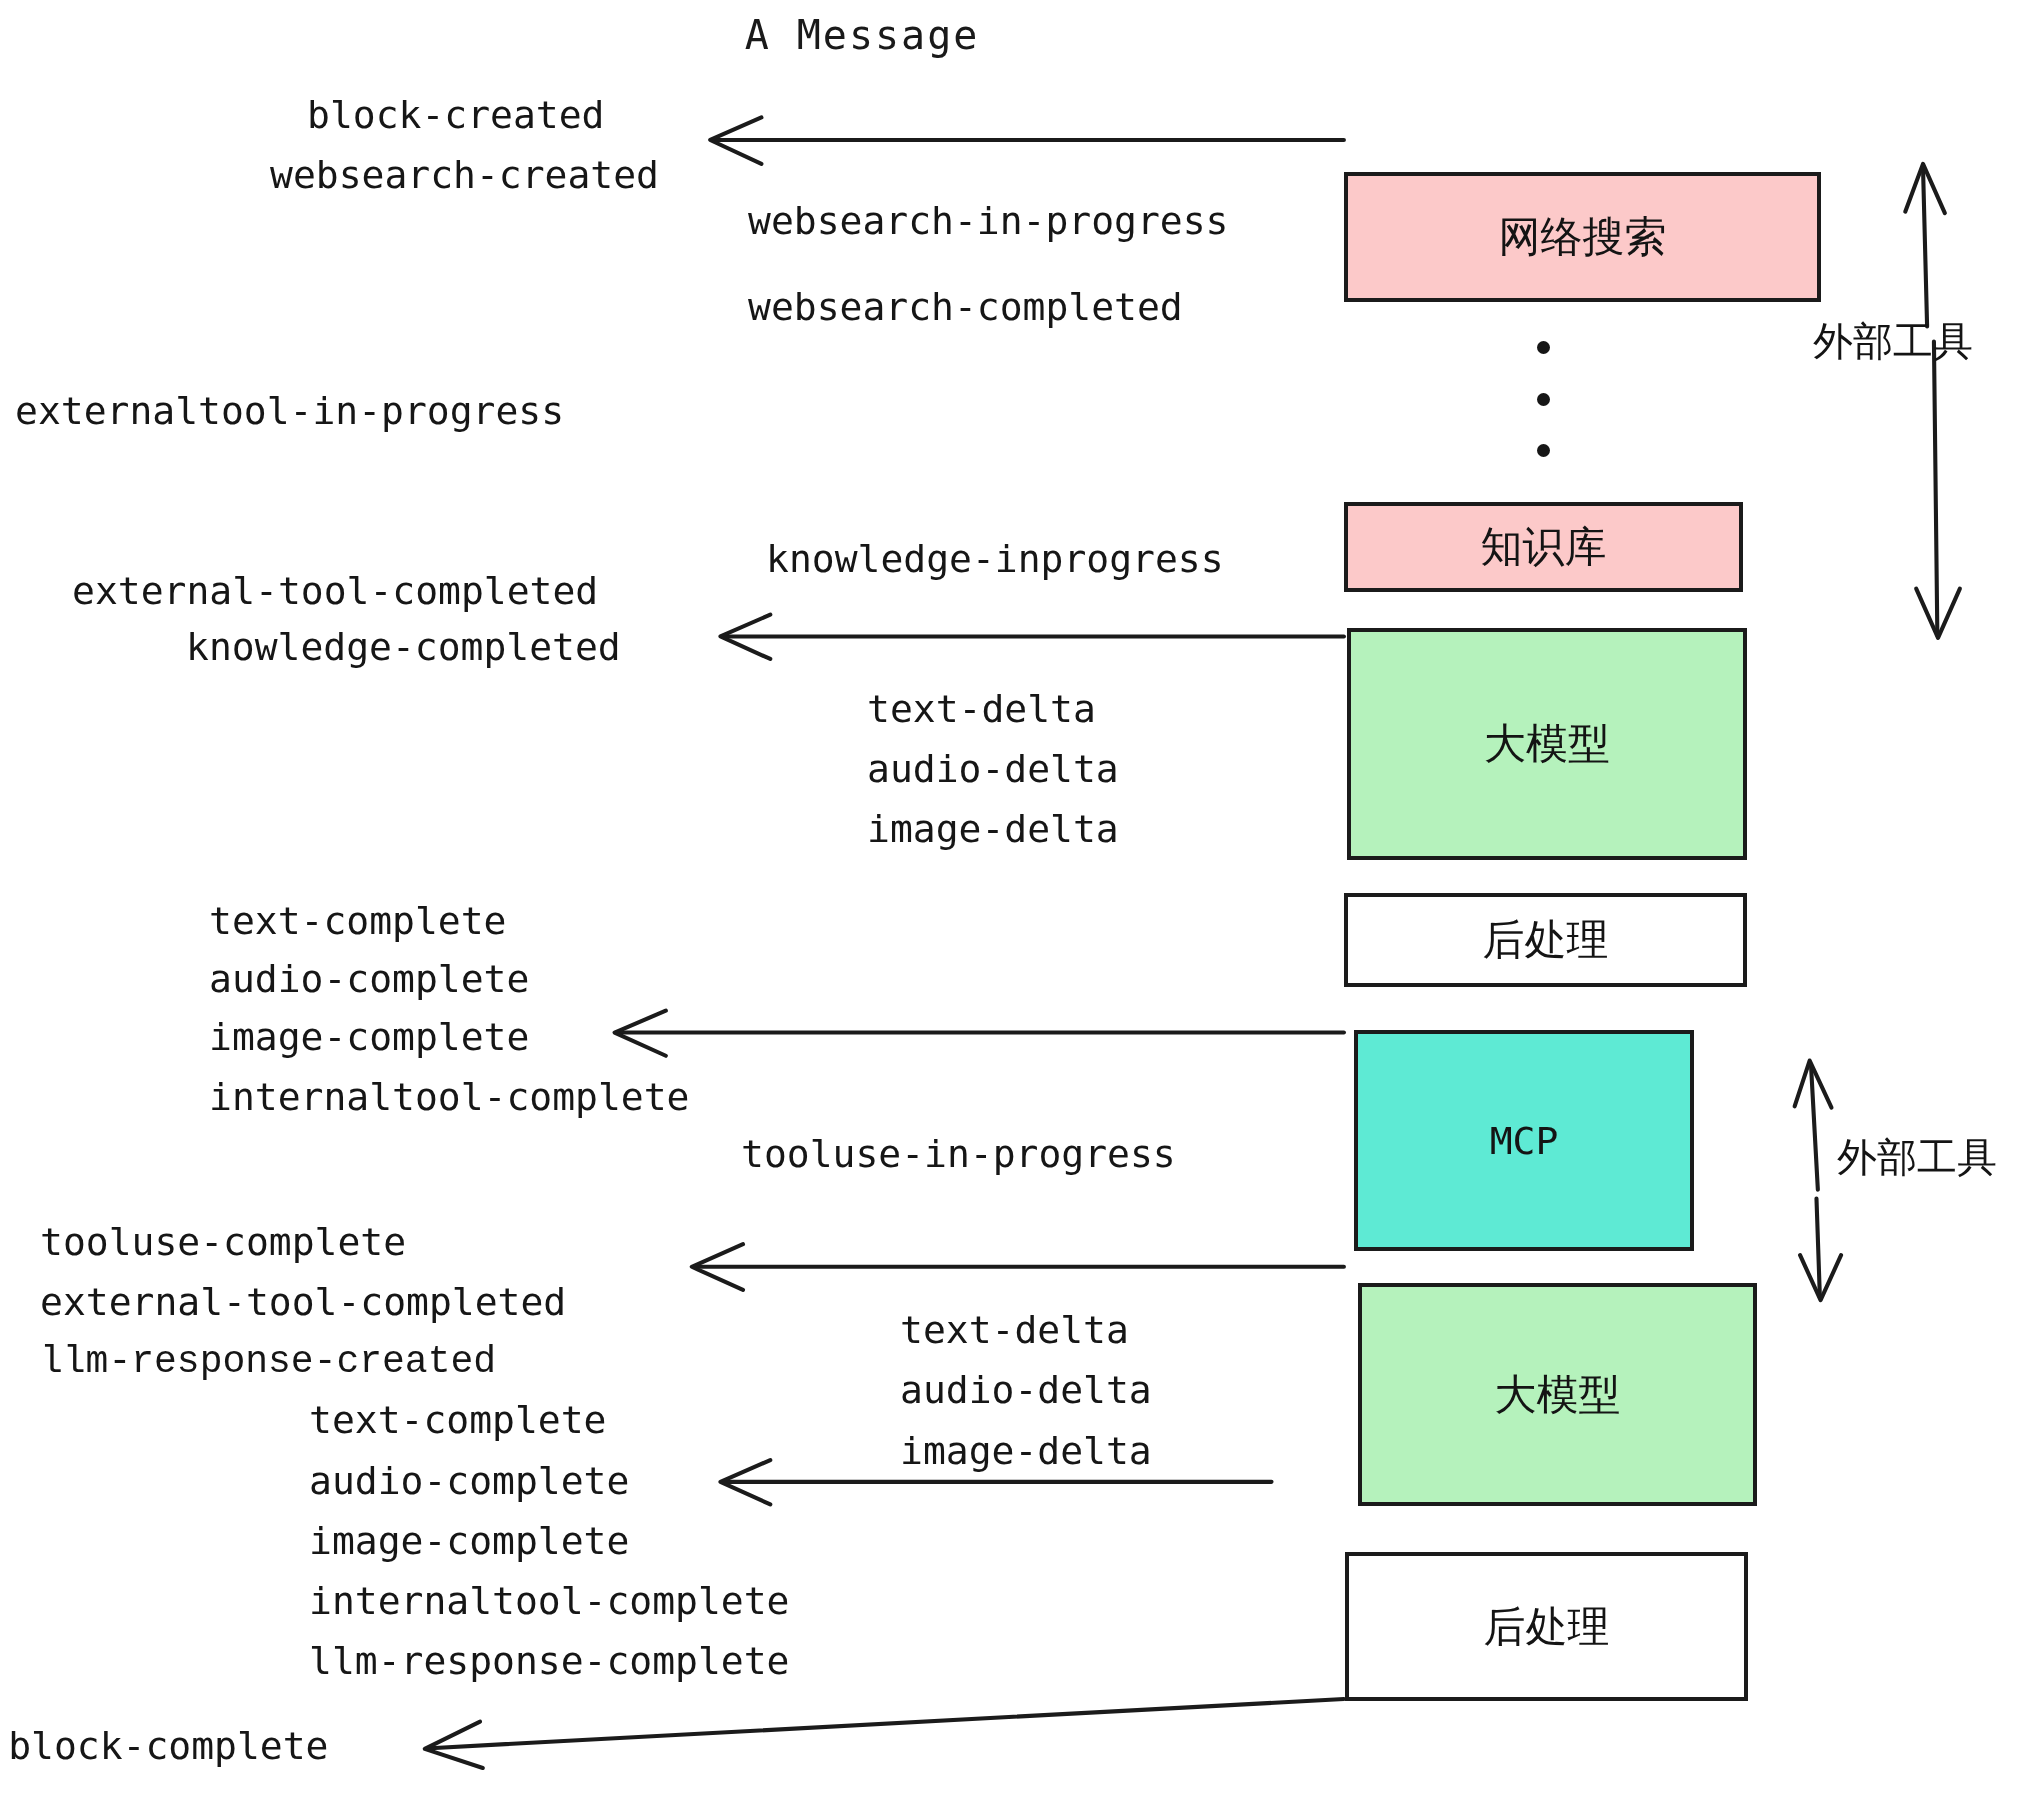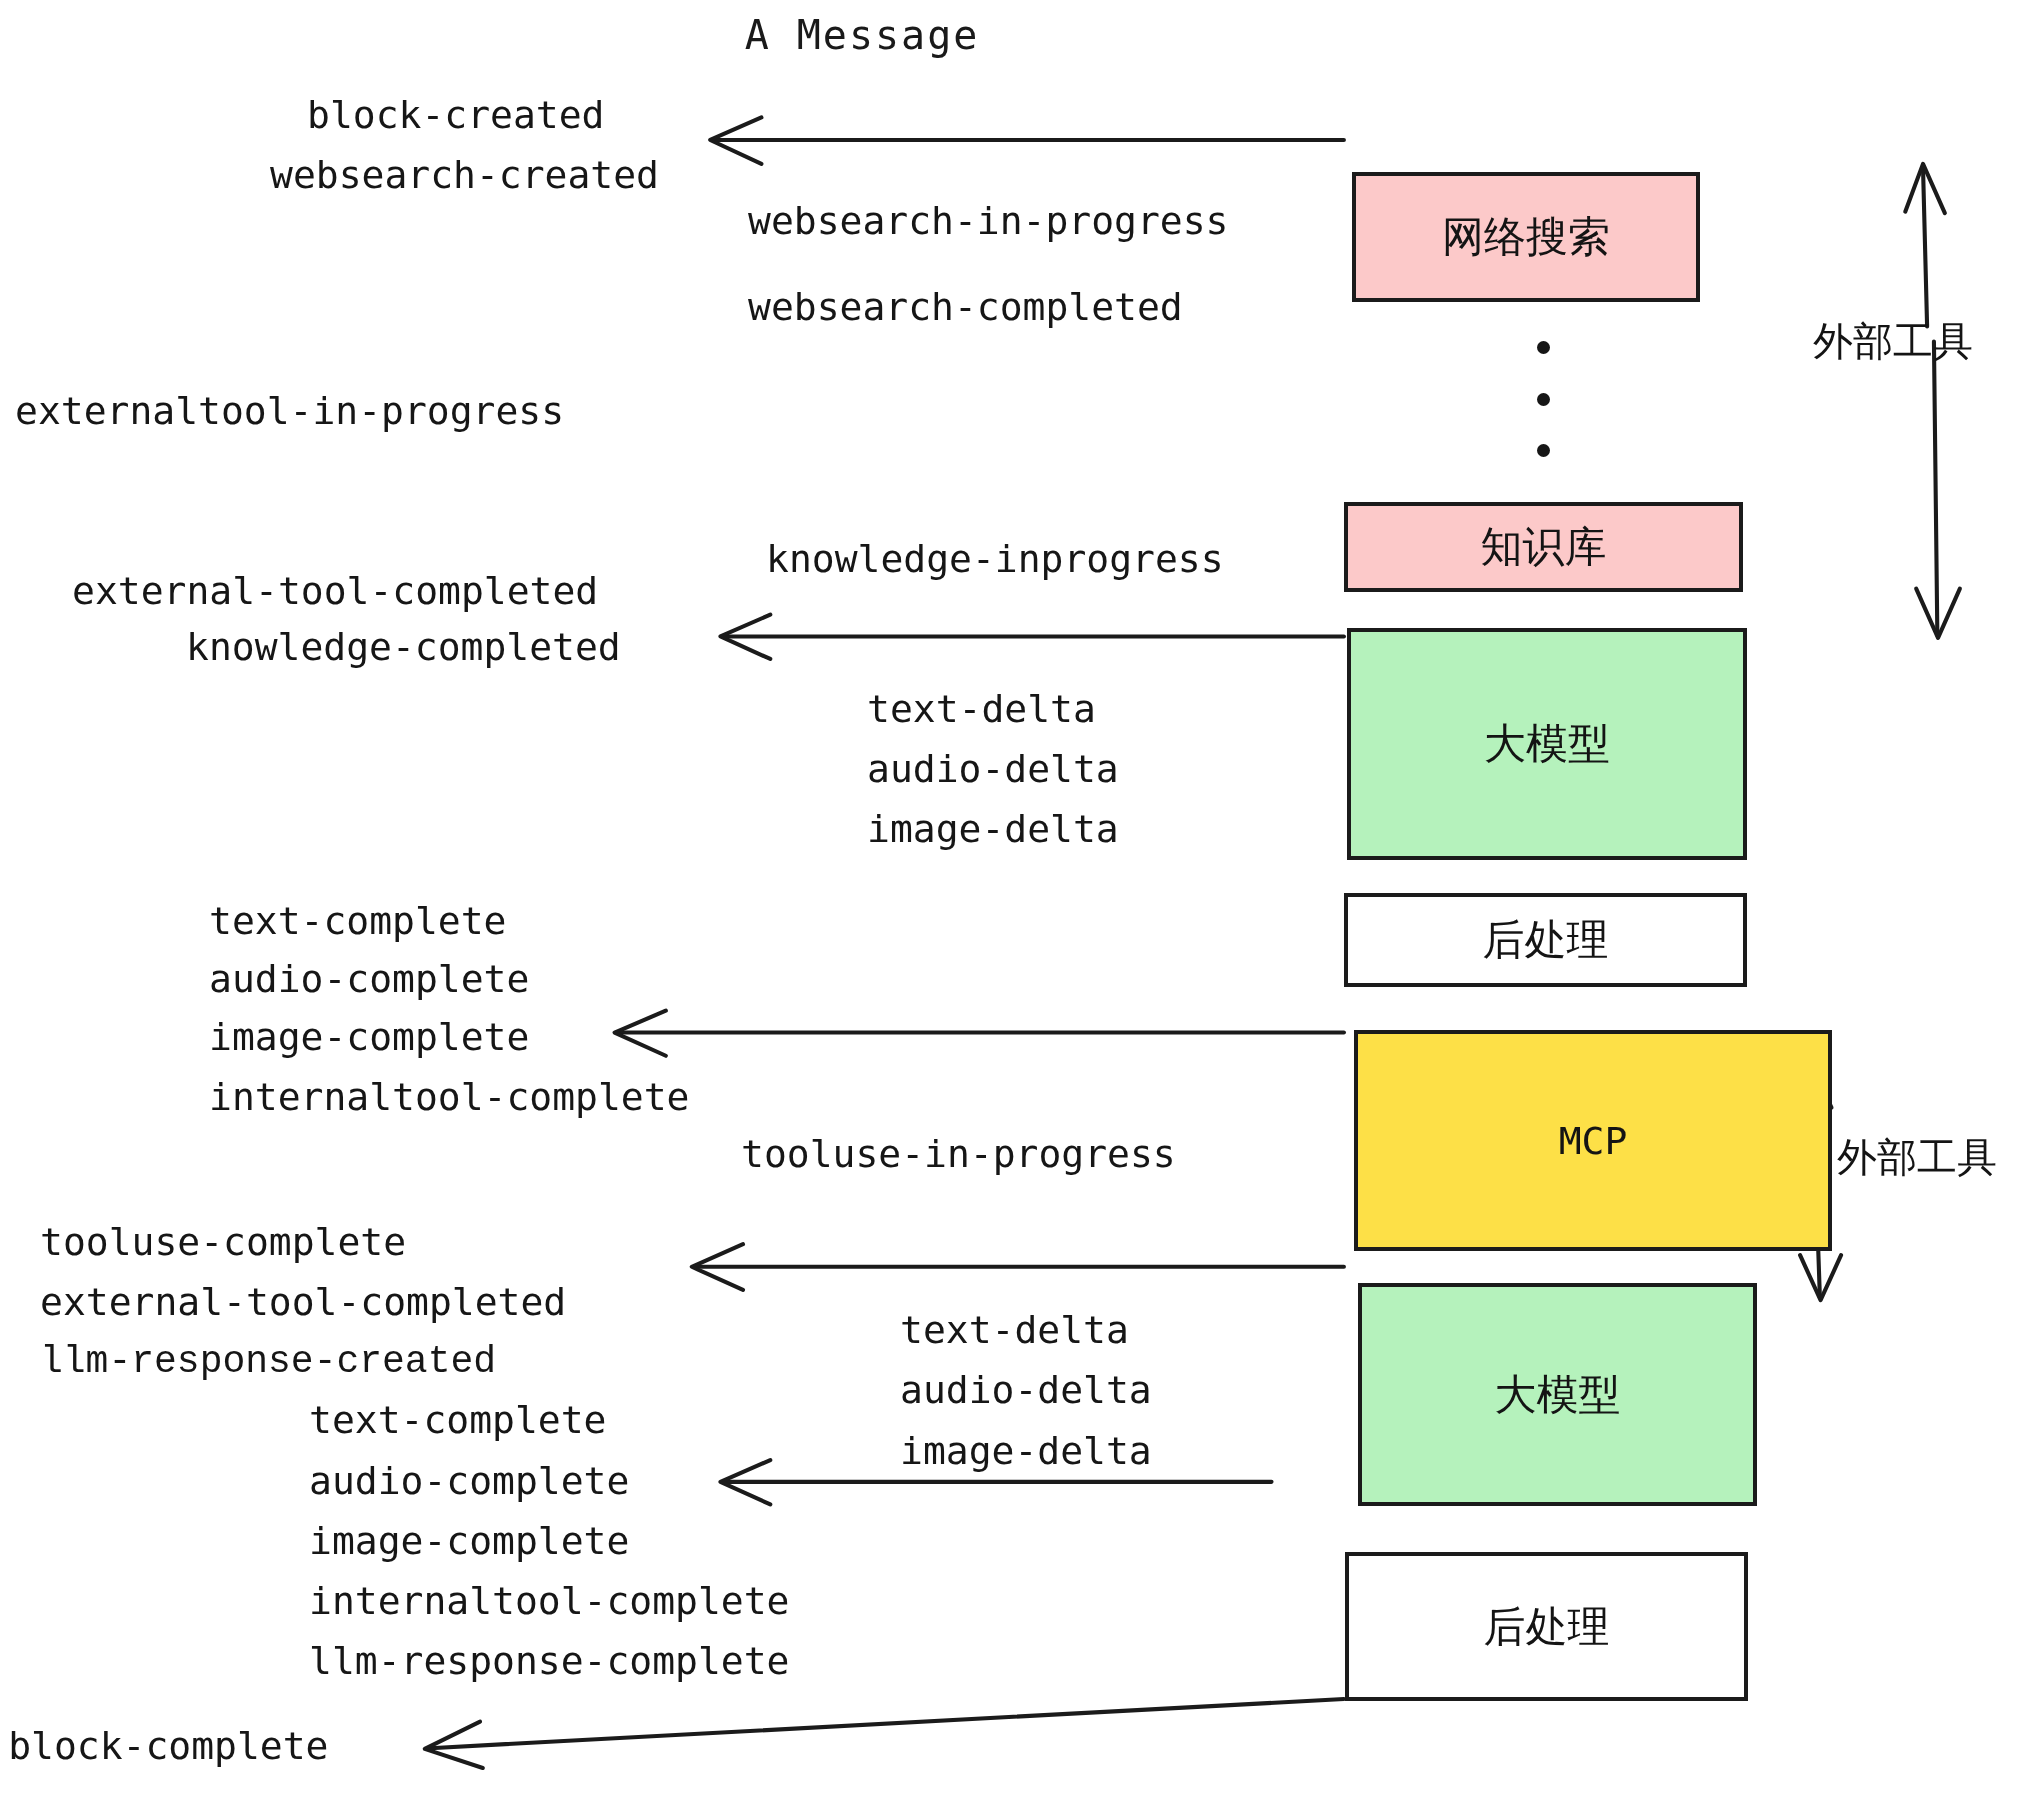--- a/index.html
+++ b/index.html
@@ -216,21 +216,21 @@
   <div class="evt" style="left:309px;  top:1462px;">audio-complete</div>
 
   <div class="evt" style="left:309px;  top:1522px;">image-complete</div>
 
   <div class="evt" style="left:309px;  top:1582px;">internaltool-complete</div>
 
   <div class="evt" style="left:309px;  top:1642px;">llm-response-complete</div>
 
   <div class="evt" style="left:8.2px;   top:1727px;">block-complete</div>
 
-  <div class="node-box" style="left:1344px; top:172px; width:348px; height:130px; background:#FCC9C9;margin-left:8px;">
+  <div class="node-box" style="left:1344px; top:172px; width:477px; height:130px; background:#FCC9C9;">
     <span class="node-label">网络搜索</span>
   </div>
 
   <div class="dots" style="left:1537px; top:341px; width:13.7px; height:116px;">
     <span></span>
       <span></span>
       <span></span>
   </div>
 
   <div class="node-box" style="left:1344px; top:502px; width:399px; height:90px; background:#FCC9C9;">
@@ -238,21 +238,21 @@
   </div>
 
   <div class="node-box" style="left:1347px; top:628px; width:400px; height:232px; background:#B5F2BC;">
     <span class="node-label">大模型</span>
   </div>
 
   <div class="node-box" style="left:1344px; top:893px; width:403px; height:94px; background:#FFFFFF;">
     <span class="node-label">后处理</span>
   </div>
 
-  <div class="node-box" style="left:1354px; top:1030px; width:478px; height:221px; background:#fde047;">
+  <div class="node-box" style="left:1354px; top:1030px; width:340px; height:221px; background:#5eead4;">
     <span class="node-label latin">MCP</span>
   </div>
 
   <div class="node-box" style="left:1358px; top:1283px; width:399px; height:223px; background:#B5F2BC;">
     <span class="node-label">大模型</span>
   </div>
 
   <div class="node-box" style="left:1345px; top:1552px; width:403px; height:149px; background:#FFFFFF;">
     <span class="node-label">后处理</span>
   </div>

